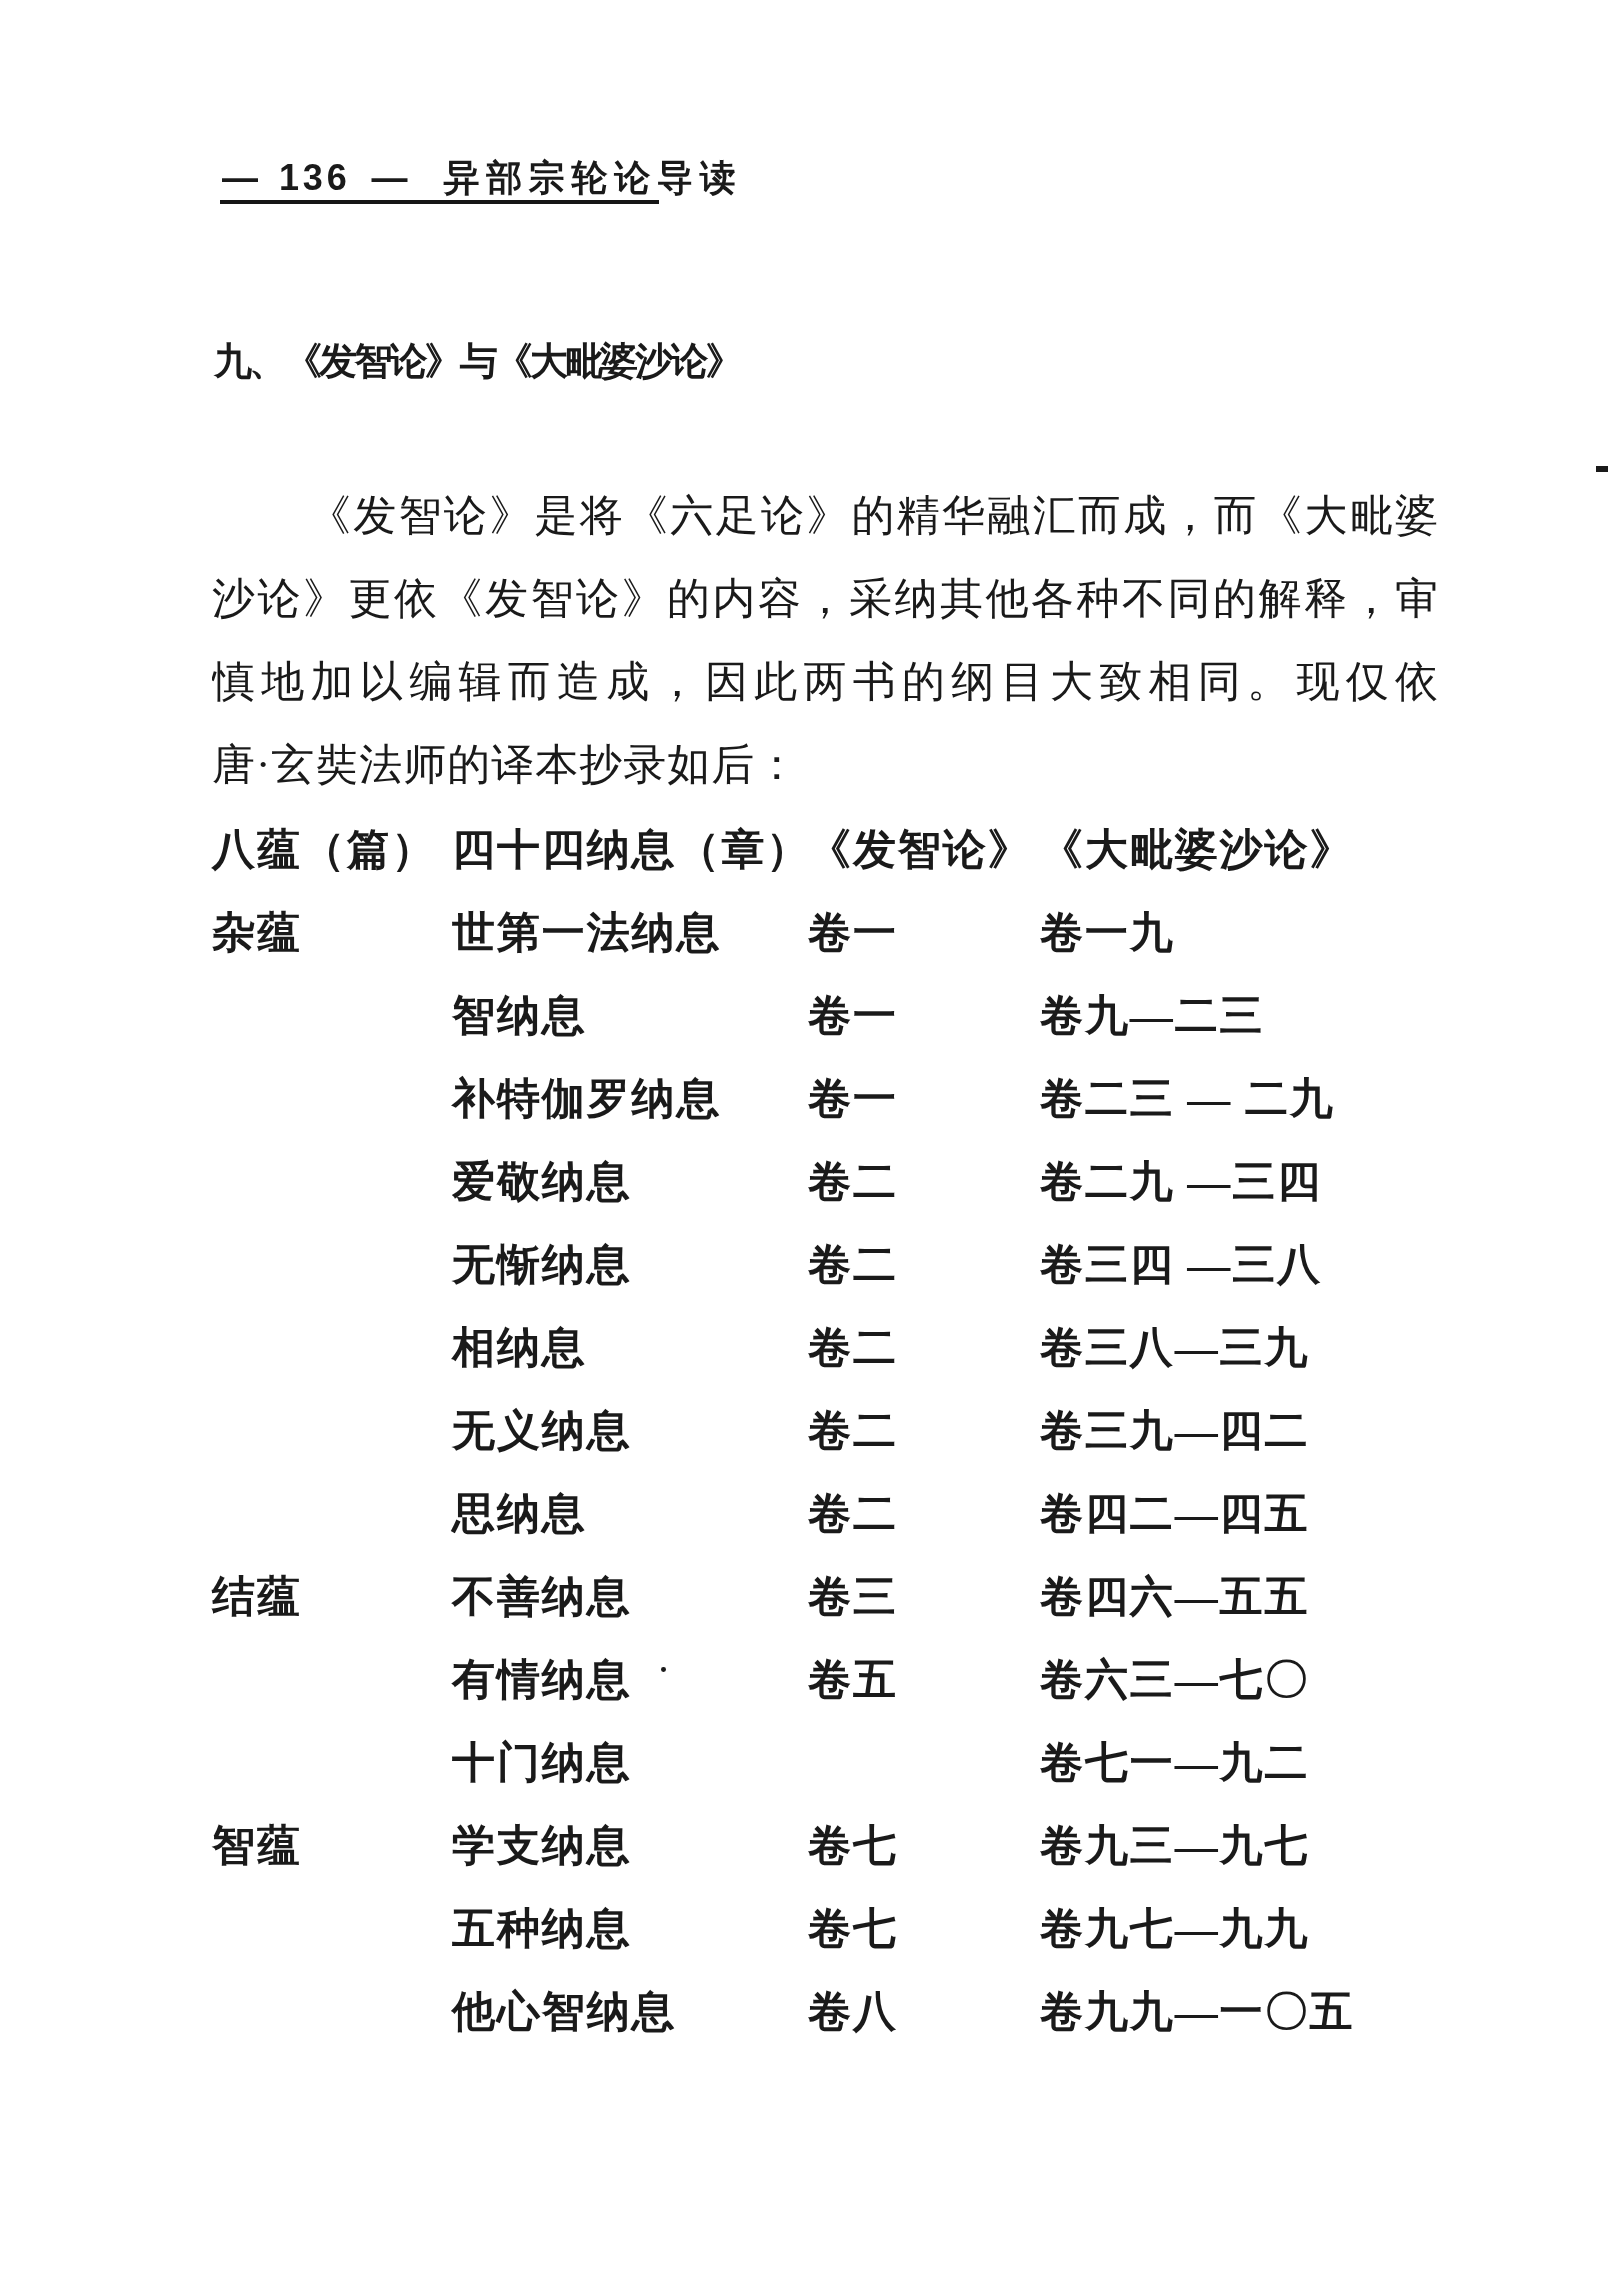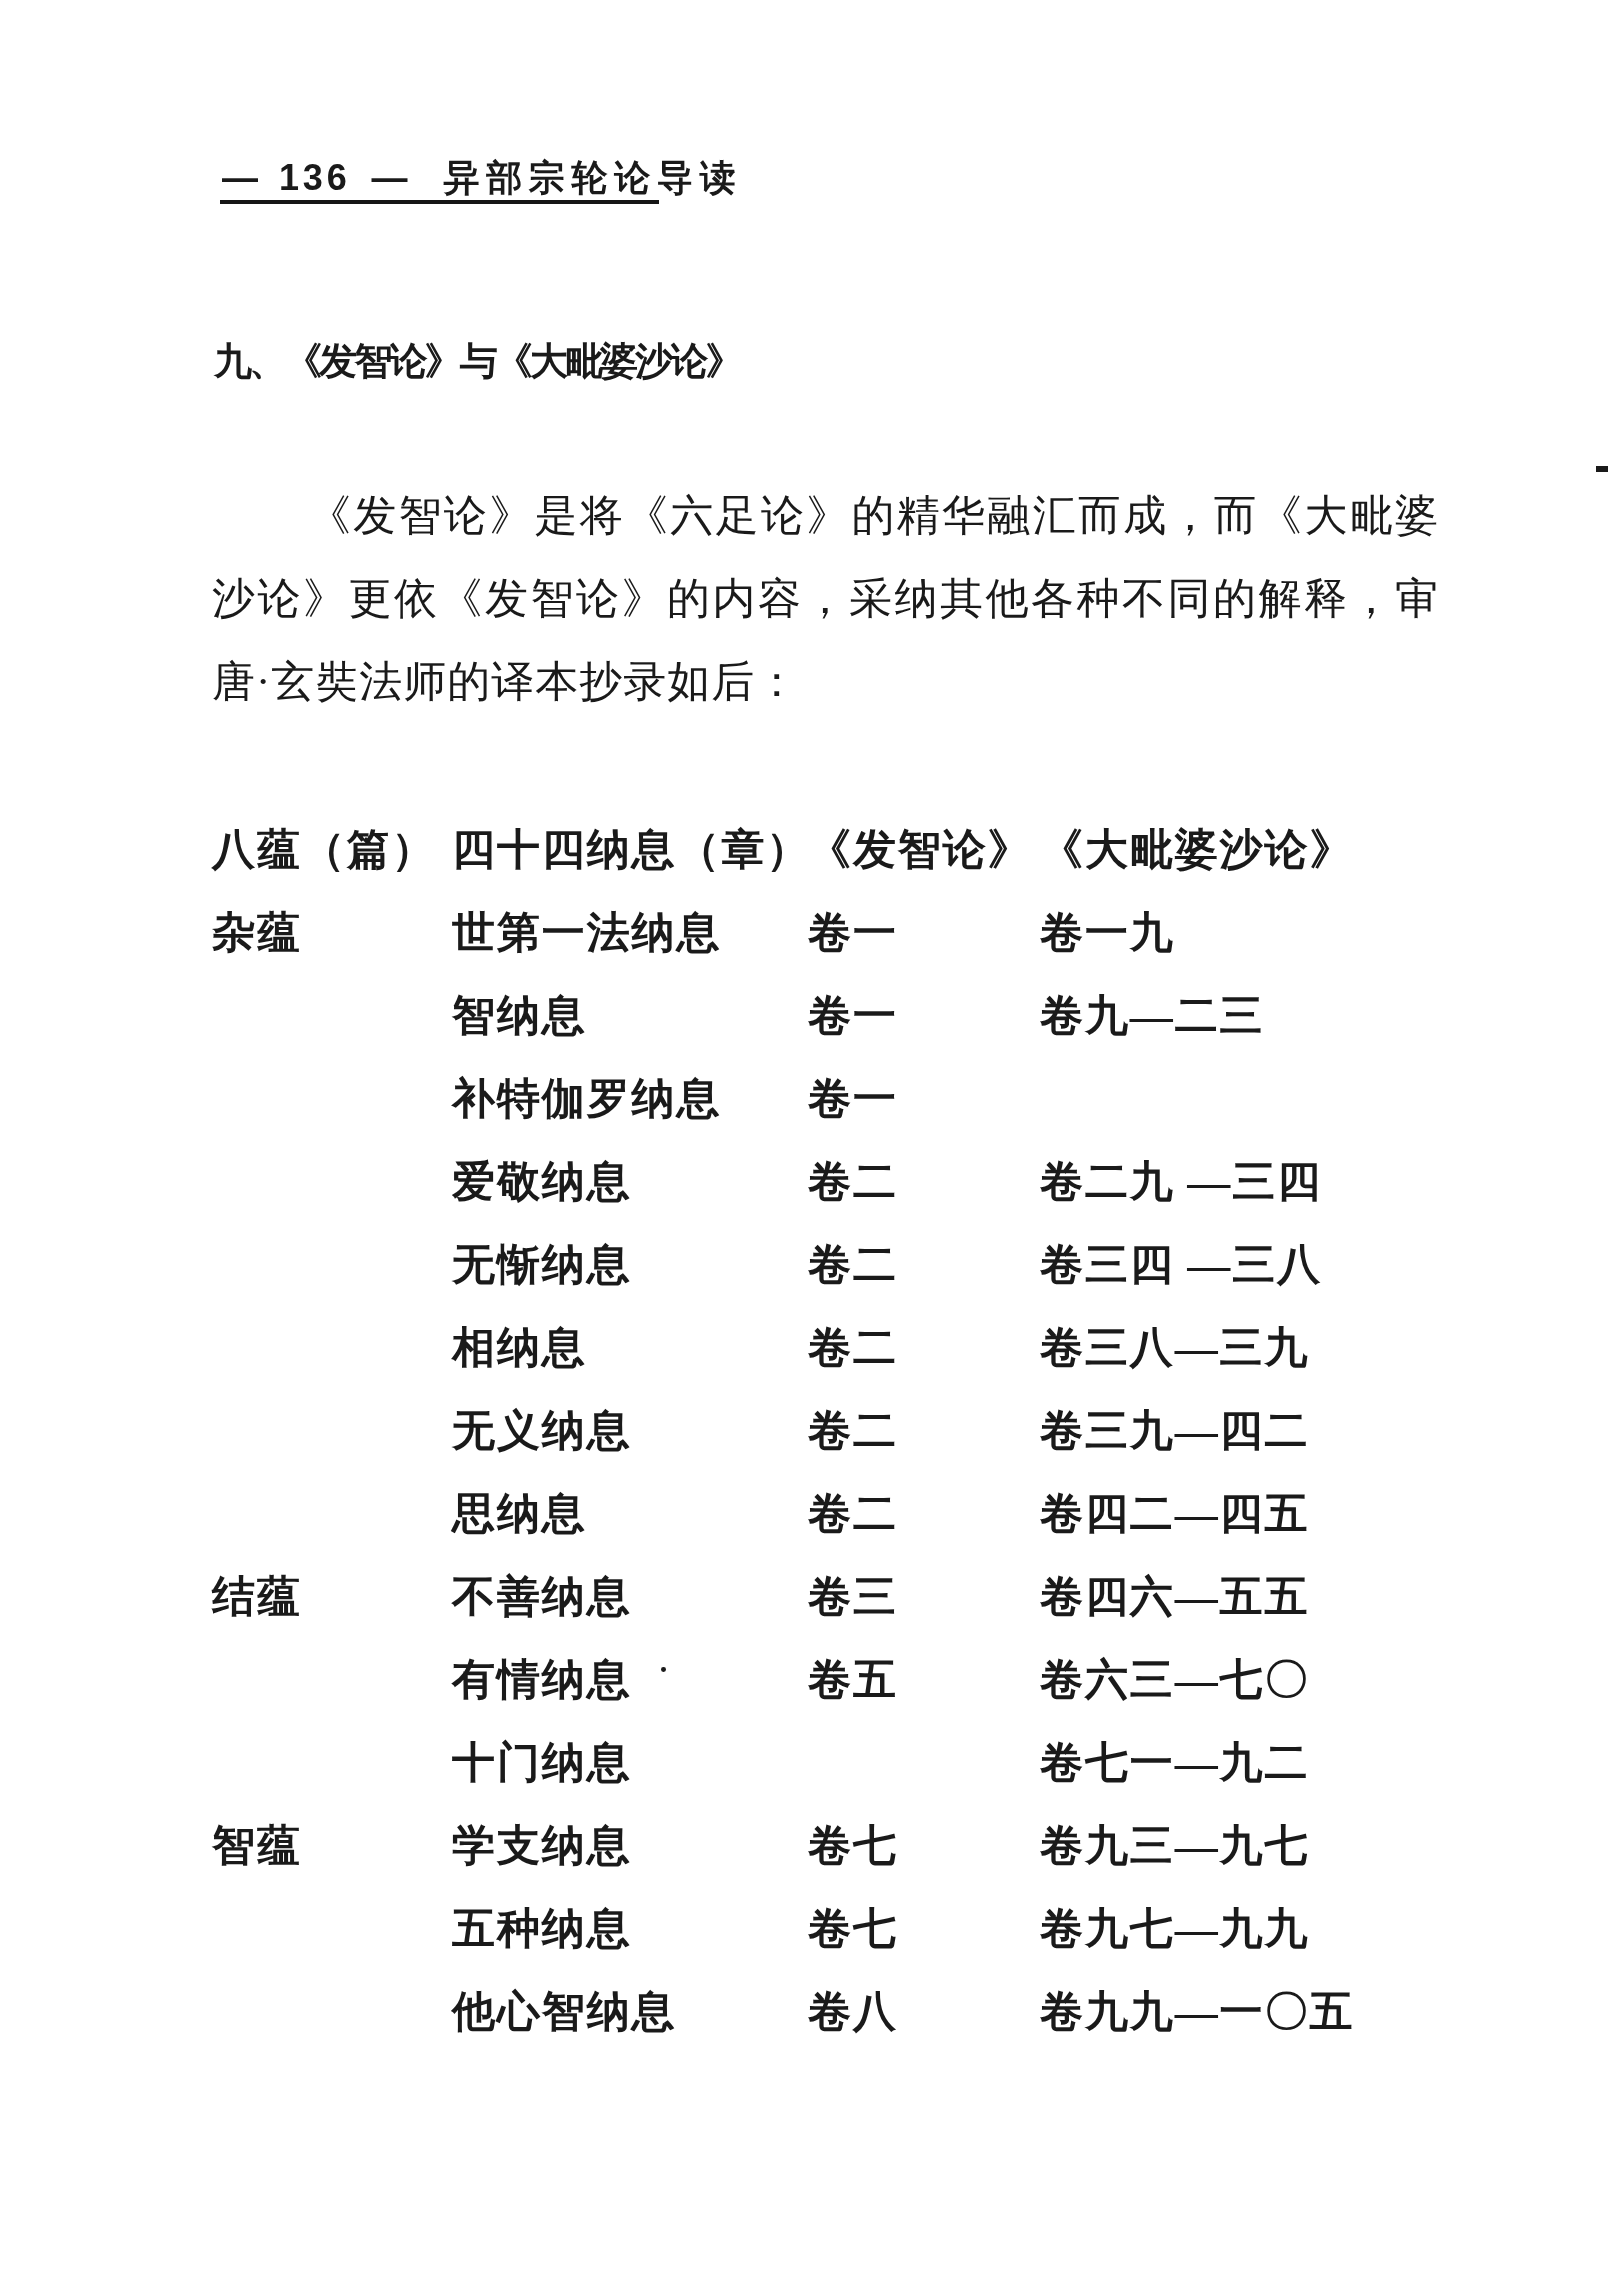--- a/index.html
+++ b/index.html
@@ -70,20 +70,21 @@
     <span class="rh-dash2">—</span>
     <span class="rh-book">异部宗轮论导读</span>
   </div>
   <div class="head-rule"></div>
 
   <h1 class="section-title" style="margin:0;">九、《发智论》与《大毗婆沙论》</h1>
 
   <div class="para">
     <div class="line jall first">《发智论》是将《六足论》的精华融汇而成，而《大毗婆</div>
     <div class="line jall">沙论》更依《发智论》的内容，采纳其他各种不同的解释，审</div>
+    <div class="line jall">慎地加以编辑而造成，因此两书的纲目大致相同。现仅依</div>
     <div class="line">唐·玄奘法师的译本抄录如后：</div>
   </div>
 
   <div class="tbl" id="catalog-table">
       <div class="row">
         <span class="c1">八蕴（篇）</span>
         <span class="c2">四十四纳息（章）</span>
         <span class="c3">《发智论》</span>
         <span class="c4">《大毗婆沙论》</span>
       </div>
@@ -96,20 +97,21 @@
       <div class="row">
         <span class="c1"></span>
         <span class="c2">智纳息</span>
         <span class="c3">卷一</span>
         <span class="c4">卷九—二三</span>
       </div>
       <div class="row">
         <span class="c1"></span>
         <span class="c2">补特伽罗纳息</span>
         <span class="c3">卷一</span>
+        <span class="c4">卷二三 — 二九</span>
       </div>
       <div class="row">
         <span class="c1"></span>
         <span class="c2">爱敬纳息</span>
         <span class="c3">卷二</span>
         <span class="c4">卷二九 —三四</span>
       </div>
       <div class="row">
         <span class="c1"></span>
         <span class="c2">无惭纳息</span>

